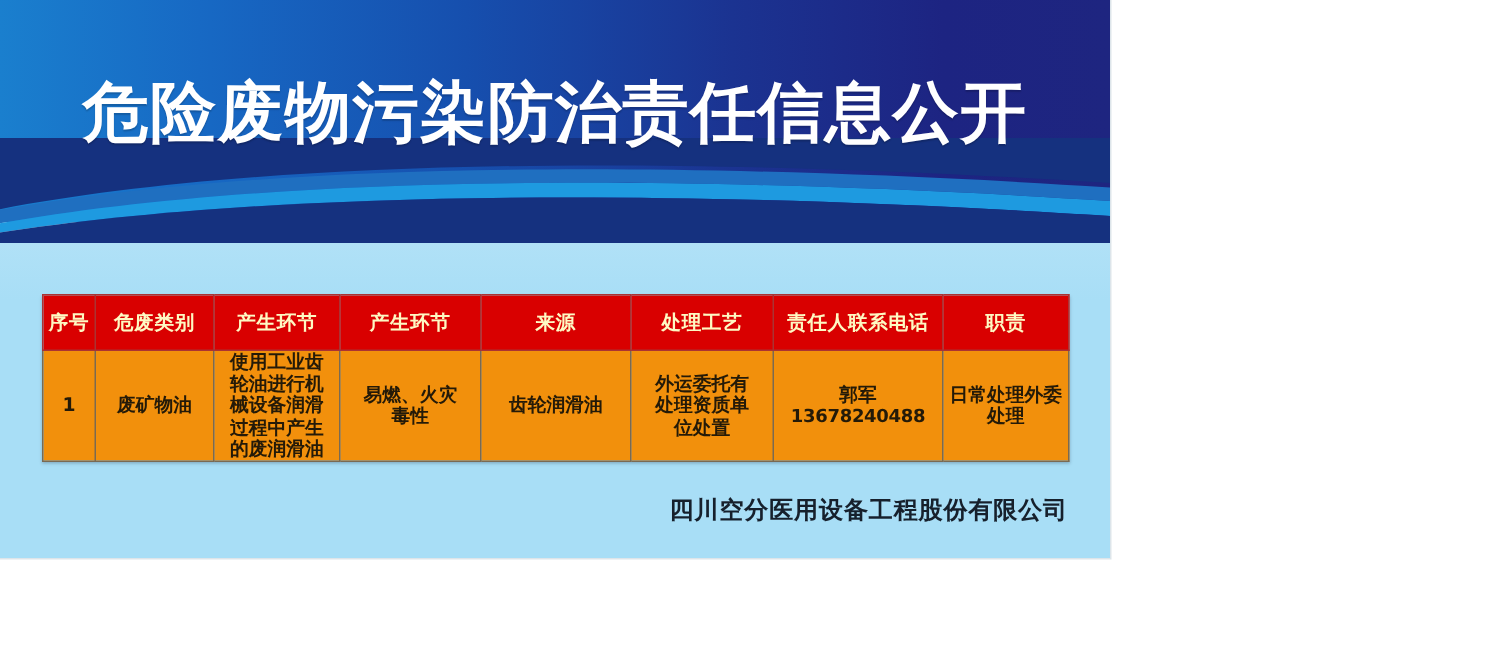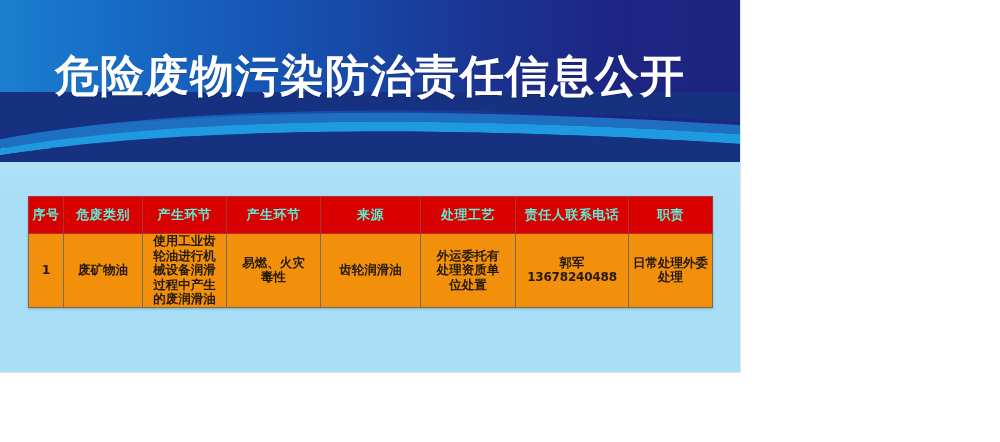--- a/index.html
+++ b/index.html
@@ -46,21 +46,21 @@
   }
   .tbl td,.tbl th{
     border:1px solid #7a6a52;
     padding:0 2px;
     text-align:center;
     vertical-align:middle;
     font-family:"DejaVu Sans","Liberation Sans",sans-serif;
   }
   .tbl thead th{
     background:#d90000;
-    color:#5eead4;
+    color:#fef9c3;
     font-size:13px;
     font-weight:bold;
     height:36px;
     letter-spacing:0.5px;
     border-color:#a33;
   }
   .tbl tbody td{
     background:#f2900c;
     color:#241a08;
     font-size:12.5px;
@@ -156,15 +156,16 @@
           </td>
           <td>
             <span>郭军</span>
             <span class="phone" style="display:block">13678240488</span>
           </td>
           <td>日常处理外委处理</td>
         </tr>
       </tbody>
     </table>
 
+    <div class="company">四川空分医用设备工程股份有限公司</div>
 
   </div>
 </div>
 
 </body></html>

